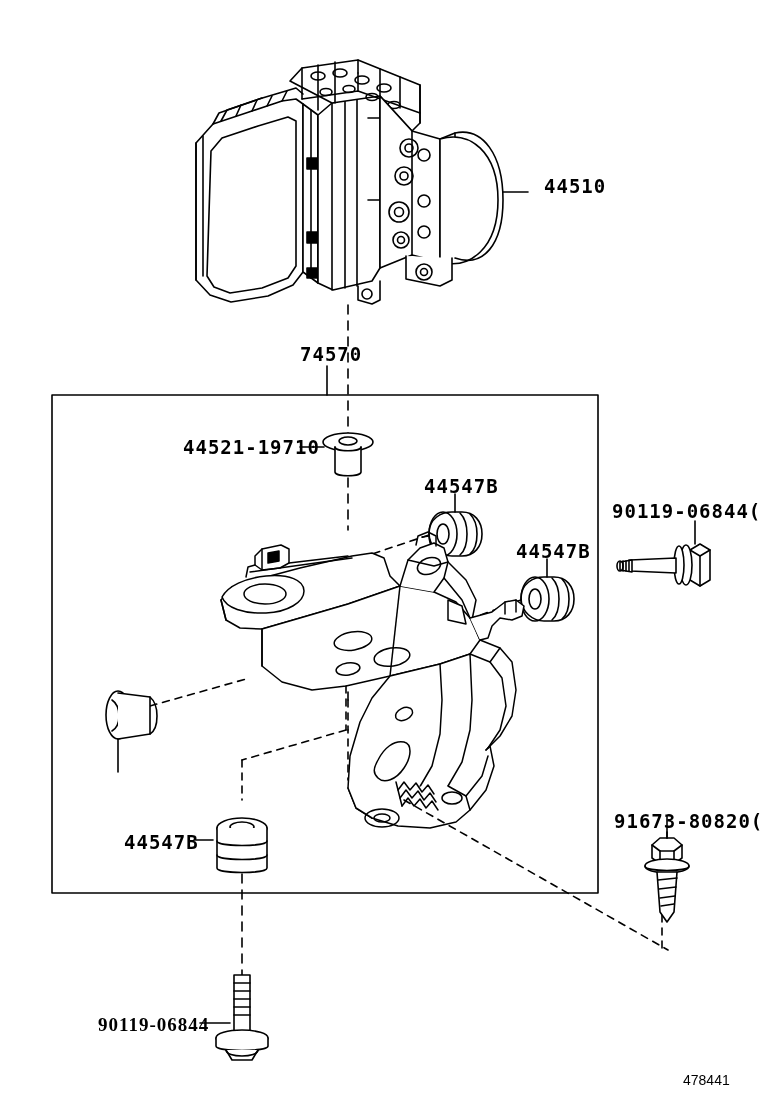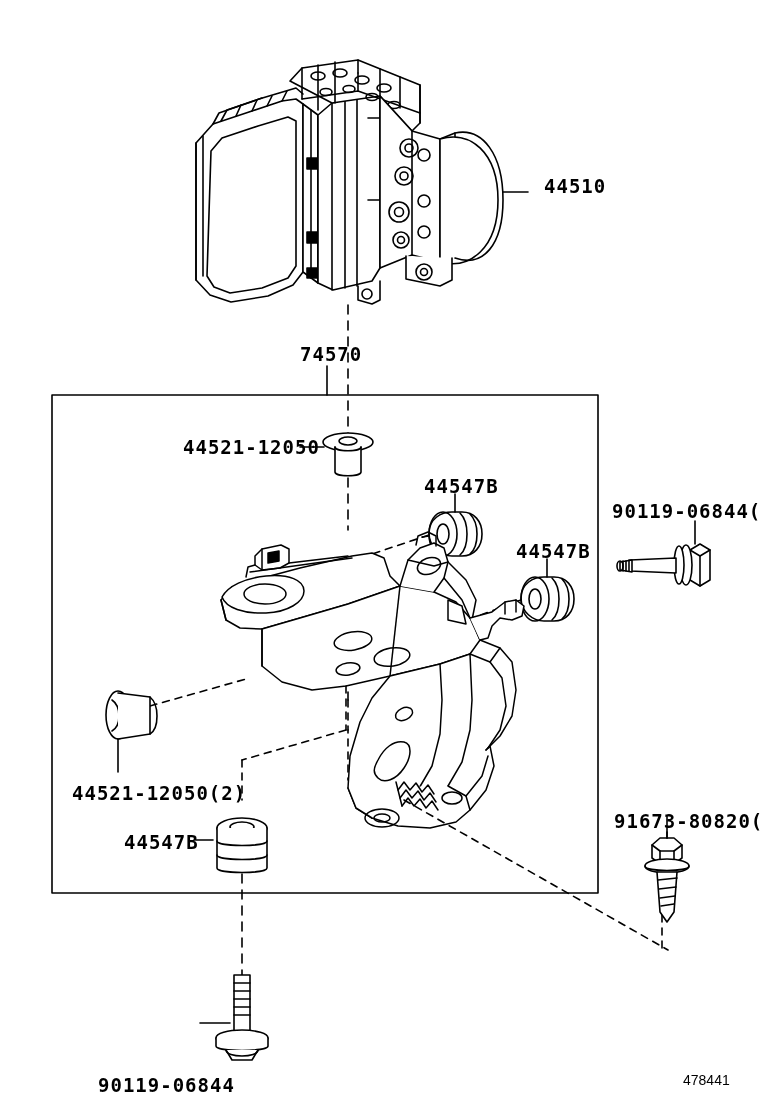--- a/index.html
+++ b/index.html
@@ -307,31 +307,30 @@
     <path d="M667 832 L667 838"></path>
     <path d="M667 816 L667 838"></path>
 
   </g>
 </svg>
 
 <div class="lbl pn" style="left:536px; top:175px;margin-left:8px;">44510</div>
 
 <div class="lbl pn" style="left:300px; top:343px;">74570</div>
 
-<div class="lbl pn" style="left:183px; top:436px;">44521-12050</div>
+<div class="lbl pn" style="left:183px; top:436px;">44521-19710</div>
 
 <div class="lbl pn" style="left:424px; top:475px;">44547B</div>
 
 <div class="lbl pn" style="left:516px; top:540px;">44547B</div>
 
 <div class="lbl pn" style="left:612px; top:500px;">90119-06844(2)</div>
 
-<div class="lbl pn" style="left:72px; top:782px;">44521-12050(2)</div>
 
 <div class="lbl pn" style="left:124px; top:831px;">44547B</div>
 
 <div class="lbl pn" style="left:614px; top:810px;">91673-80820(3)</div>
 
-<div class="lbl pn" style="left:98px; top:1074px;">90119-06844</div>
+<div class="lbl pn" style="left:98px; top:1014px;font-family:Liberation Serif, serif;">90119-06844</div>
 
 <div class="lbl fig" style="left:683px; top:1072px;">478441</div>
 
 </div>
 
 </body></html>

